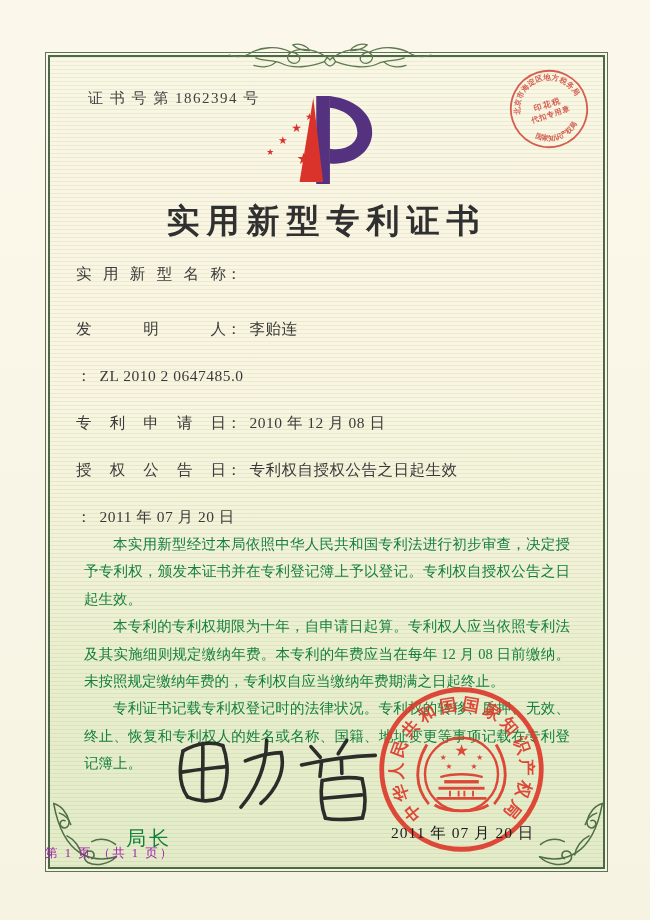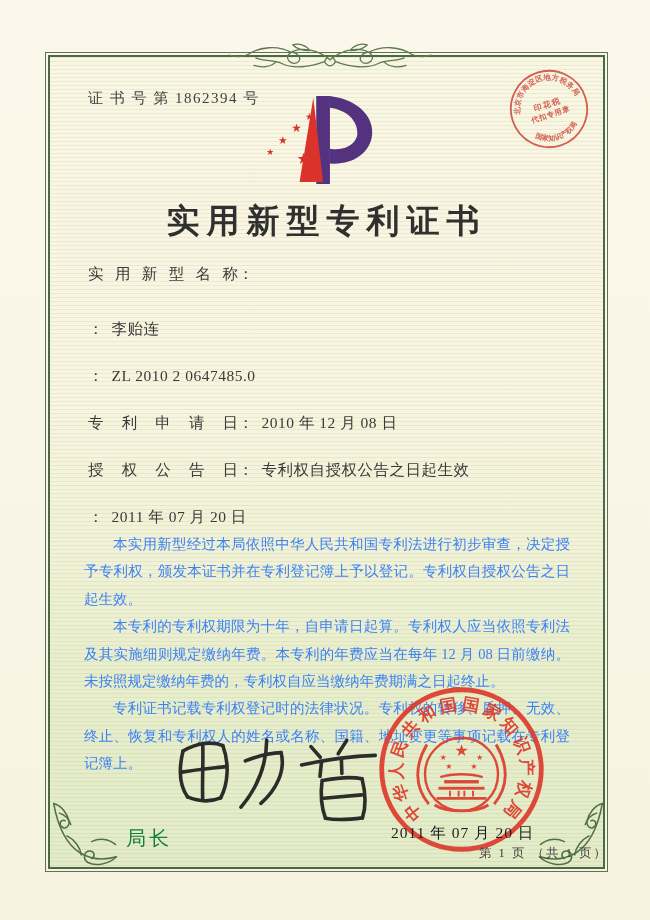--- a/index.html
+++ b/index.html
@@ -17,34 +17,34 @@
     width:100%;height:100%;box-sizing:border-box;border:2px solid #4d6847;
     background:
       repeating-linear-gradient(180deg, rgba(124,158,94,0.13) 0px, rgba(124,158,94,0.13) 1px, rgba(0,0,0,0) 1px, rgba(0,0,0,0) 4px),
       linear-gradient(180deg,#faf6e4 0%,#f9f5e1 40%,#f2f2d8 60%,#e9eecd 76%,#e3ebc8 100%);
   }
   .cert-no{position:absolute;left:88px;top:89px;font-size:15px;letter-spacing:1.5px;color:#424242;}
   .page-title{
     position:absolute;left:45px;top:187px;width:563px;text-align:center;
     font-size:33px;font-weight:bold;letter-spacing:7px;color:#303030;margin-top:12px;
   }
-  .fields{position:absolute;left:88px;top:263px;width:480px;}
+  .fields{position:absolute;left:76px;top:263px;width:480px;}
   .field-row{display:flex;height:21px;line-height:21px;margin-bottom:26px;font-size:15.5px;color:#3a3a3a;}
   .field-row:first-child{margin-bottom:34px;}
   .field-label{width:150px;text-align:justify;text-align-last:justify;text-justify:inter-character;}
   .field-colon{margin-right:8px;}
   .field-value{letter-spacing:0.5px;}
   .body-text{position:absolute;left:84px;top:531px;width:486px;}
-  .body-text p{margin:0;font-size:14.5px;line-height:27.4px;text-indent:2em;text-align:justify;color:#3b82f6;}
+  .body-text p{margin:0;font-size:14.5px;line-height:27.4px;text-indent:2em;text-align:justify;color:#15803d;}
   .director{position:absolute;left:126px;top:825px;font-size:20px;letter-spacing:3px;color:#15803d;}
   .signature{position:absolute;left:172px;top:728px;}
   .seal{position:absolute;left:375px;top:683px;opacity:0.92;}
   .seal-date{position:absolute;left:391px;top:823px;font-size:15.5px;letter-spacing:1px;color:#1d1d1d;z-index:5;}
   .tax-stamp{position:absolute;left:505px;top:65px;opacity:0.88;}
-  .footer{position:absolute;left:45px;top:845px;width:563px;text-align:right;font-size:12.5px;letter-spacing:2px;color:#404040;}
+  .footer{position:absolute;left:45px;top:845px;width:563px;text-align:left;font-size:12.5px;letter-spacing:2px;color:#a21caf;}
   .ornament-top{position:absolute;left:228px;top:36px;}
   .corner-bl{position:absolute;left:48px;top:796px;}
   .corner-br{position:absolute;left:532px;top:796px;}
   .logo{position:absolute;left:252px;top:90px;}
   svg text{font-family:"Liberation Serif","DejaVu Serif",serif;}
 </style>
 </head>
 <body>
 
 <div class="frame">
@@ -118,20 +118,21 @@
 </svg>
 
 <div class="page-title">实用新型专利证书</div>
 
 <div class="fields">
   <div class="field-row">
     <span class="field-label">实用新型名称</span>
       <span class="field-colon">：</span>
   </div>
   <div class="field-row">
+    <span class="field-label">发明人</span>
       <span class="field-colon">：</span>
     <span class="field-value">李贻连</span>
   </div>
   <div class="field-row">
       <span class="field-colon">：</span>
     <span class="field-value">ZL 2010 2 0647485.0</span>
   </div>
   <div class="field-row">
     <span class="field-label">专利申请日</span>
       <span class="field-colon">：</span>

